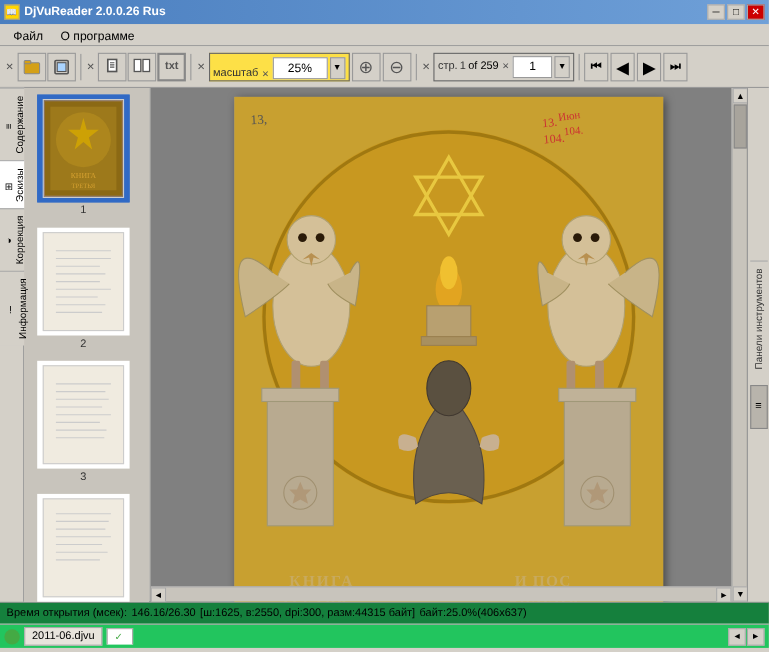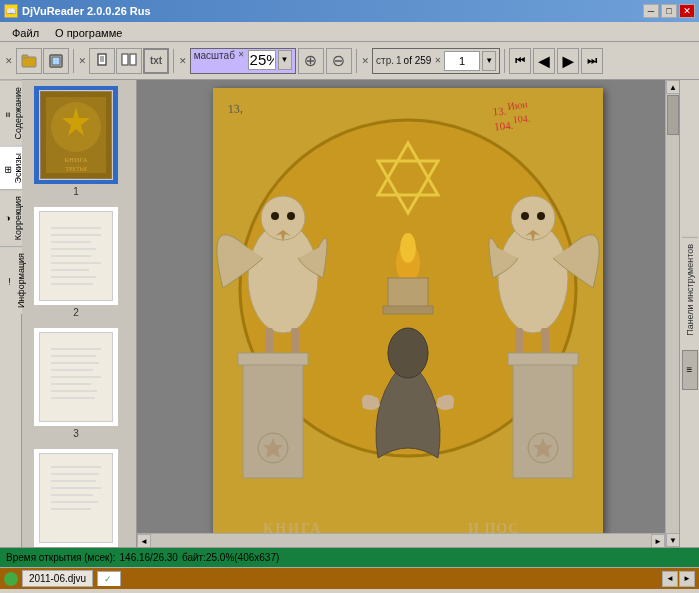--- a/index.html
+++ b/index.html
@@ -51,27 +51,27 @@
     .toolbar-separator { width: 1px; height: 24px; background: #999; margin: 0 2px; }
     .toolbar-btn {
       width: 26px; height: 26px; border: 1px solid #999; background: #d4d0c8;
       display: flex; align-items: center; justify-content: center;
       cursor: pointer; font-size: 12px;
     }
     .toolbar-group { display: flex; align-items: center; gap: 1px; }
 
     
     .scale-group {
-      display: flex; align-items: flex-start; gap: 2px; border: 1px solid #666;
-      background: #c4b5fd; padding: 1px 3px; height: 26px;
+      display: flex; align-items: flex-end; gap: 2px; border: 1px solid #666;
+      background: #fde047; padding: 1px 3px; height: 26px;
     }
     .scale-label { font-size: 10px; color: #333; }
     .scale-input {
-      width: 28px; height: 20px; border: 1px solid #999; background: white;
-      font-size: 15px; text-align: center; padding: 1px;
+      width: 50px; height: 20px; border: 1px solid #999; background: white;
+      font-size: 11px; text-align: center; padding: 1px;
     }
     .scale-dropdown { width: 14px; height: 20px; border: 1px solid #999; background: #d4d0c8; cursor: pointer; display: flex; align-items: center; justify-content: center; font-size: 8px; }
 
     
     .page-group {
       display: flex; align-items: center; gap: 2px; border: 1px solid #666;
       background: #d4d0c8; padding: 1px 3px; height: 26px;
     }
     .page-label { font-size: 10px; color: #333; text-align: right; }
     .page-input { width: 36px; height: 20px; border: 1px solid #999; background: white; font-size: 11px; text-align: center; }
@@ -218,21 +218,21 @@
       display: flex;
       align-items: center;
       padding: 0 6px;
       font-size: 10px;
       gap: 4px;
     }
 
     
     .file-bar {
       height: 22px;
-      background: #a16207;
+      background: #22c55e;
       border-top: 1px solid #aaa;
       display: flex;
       align-items: center;
       padding: 10px 4px;
       gap: 4px;
       font-size: 10px;
     }
     .file-tab {
       display: flex;
       align-items: center;
@@ -574,20 +574,21 @@
     <div style="writing-mode:vertical-rl; transform:rotate(180deg); font-size:9px; color:#333; padding:6px 3px; border-bottom:1px solid #aaa;">
       <span>Панели инструментов</span>
     </div>
     <div class="panel-handle-btn" style="margin-top:8px;">≡</div>
   </div>
 </div>
 
 <div class="status-bar">
   <span>Время открытия (мсек):</span>
   <span>146.16/26.30</span>
+  <span>[ш:1625, в:2550, dpi:300, разм:44315 байт]</span>
   <span>байт:25.0%(406х637)</span>
 </div>
 
 <div class="file-bar">
   <div style="width:14px; height:14px; background:#44aa44; border-radius:50%; display:inline-block;"></div>
   <div class="file-tab">
     <span class="file-tab-name">2011-06.djvu</span>
   </div>
   <div class="file-tab active" style="max-width:380px; overflow:hidden;">
     <span style="color:#44aa44; font-size:9px; margin-right:2px;">✓</span>

